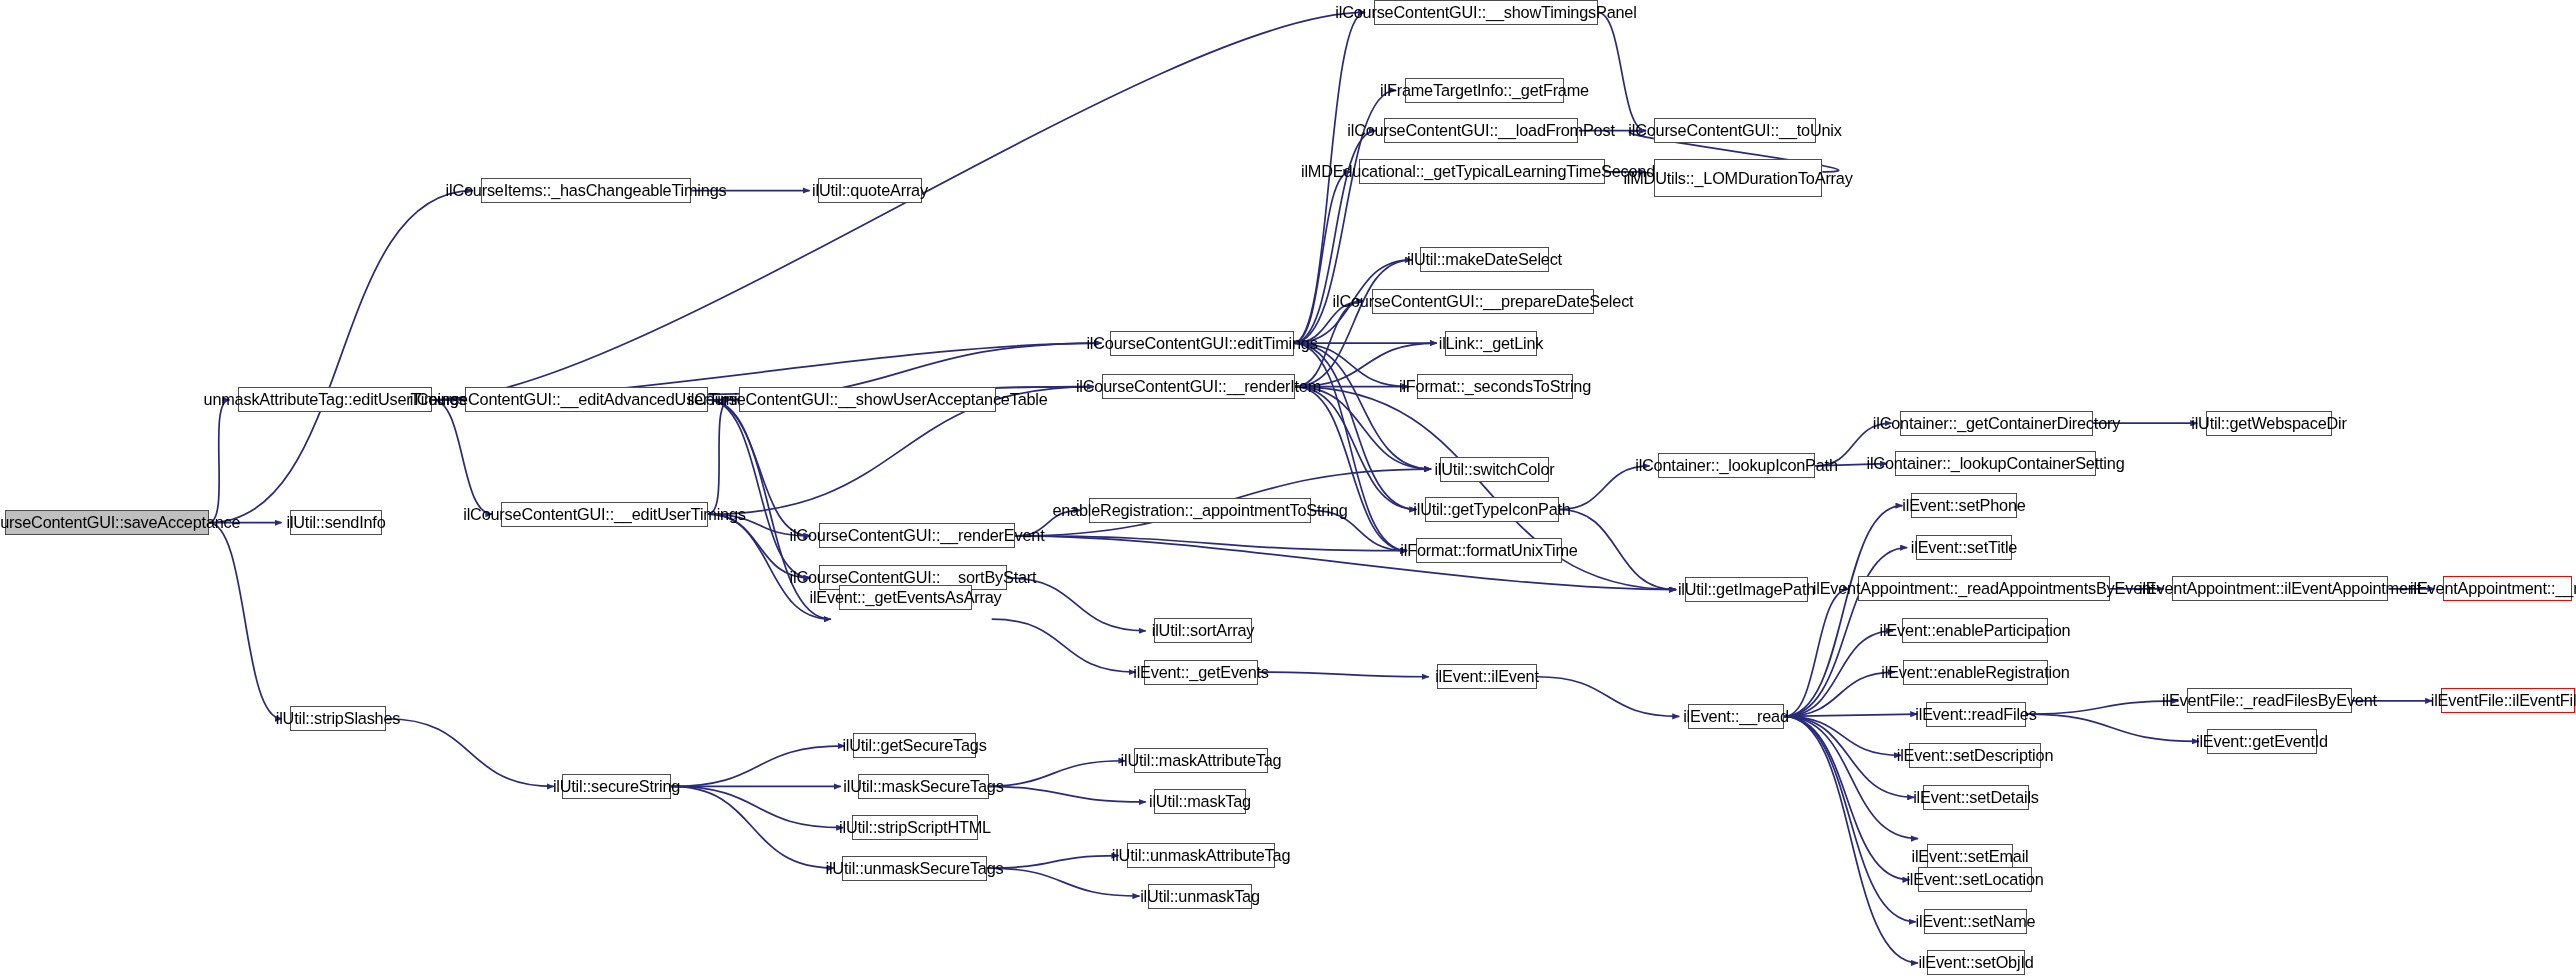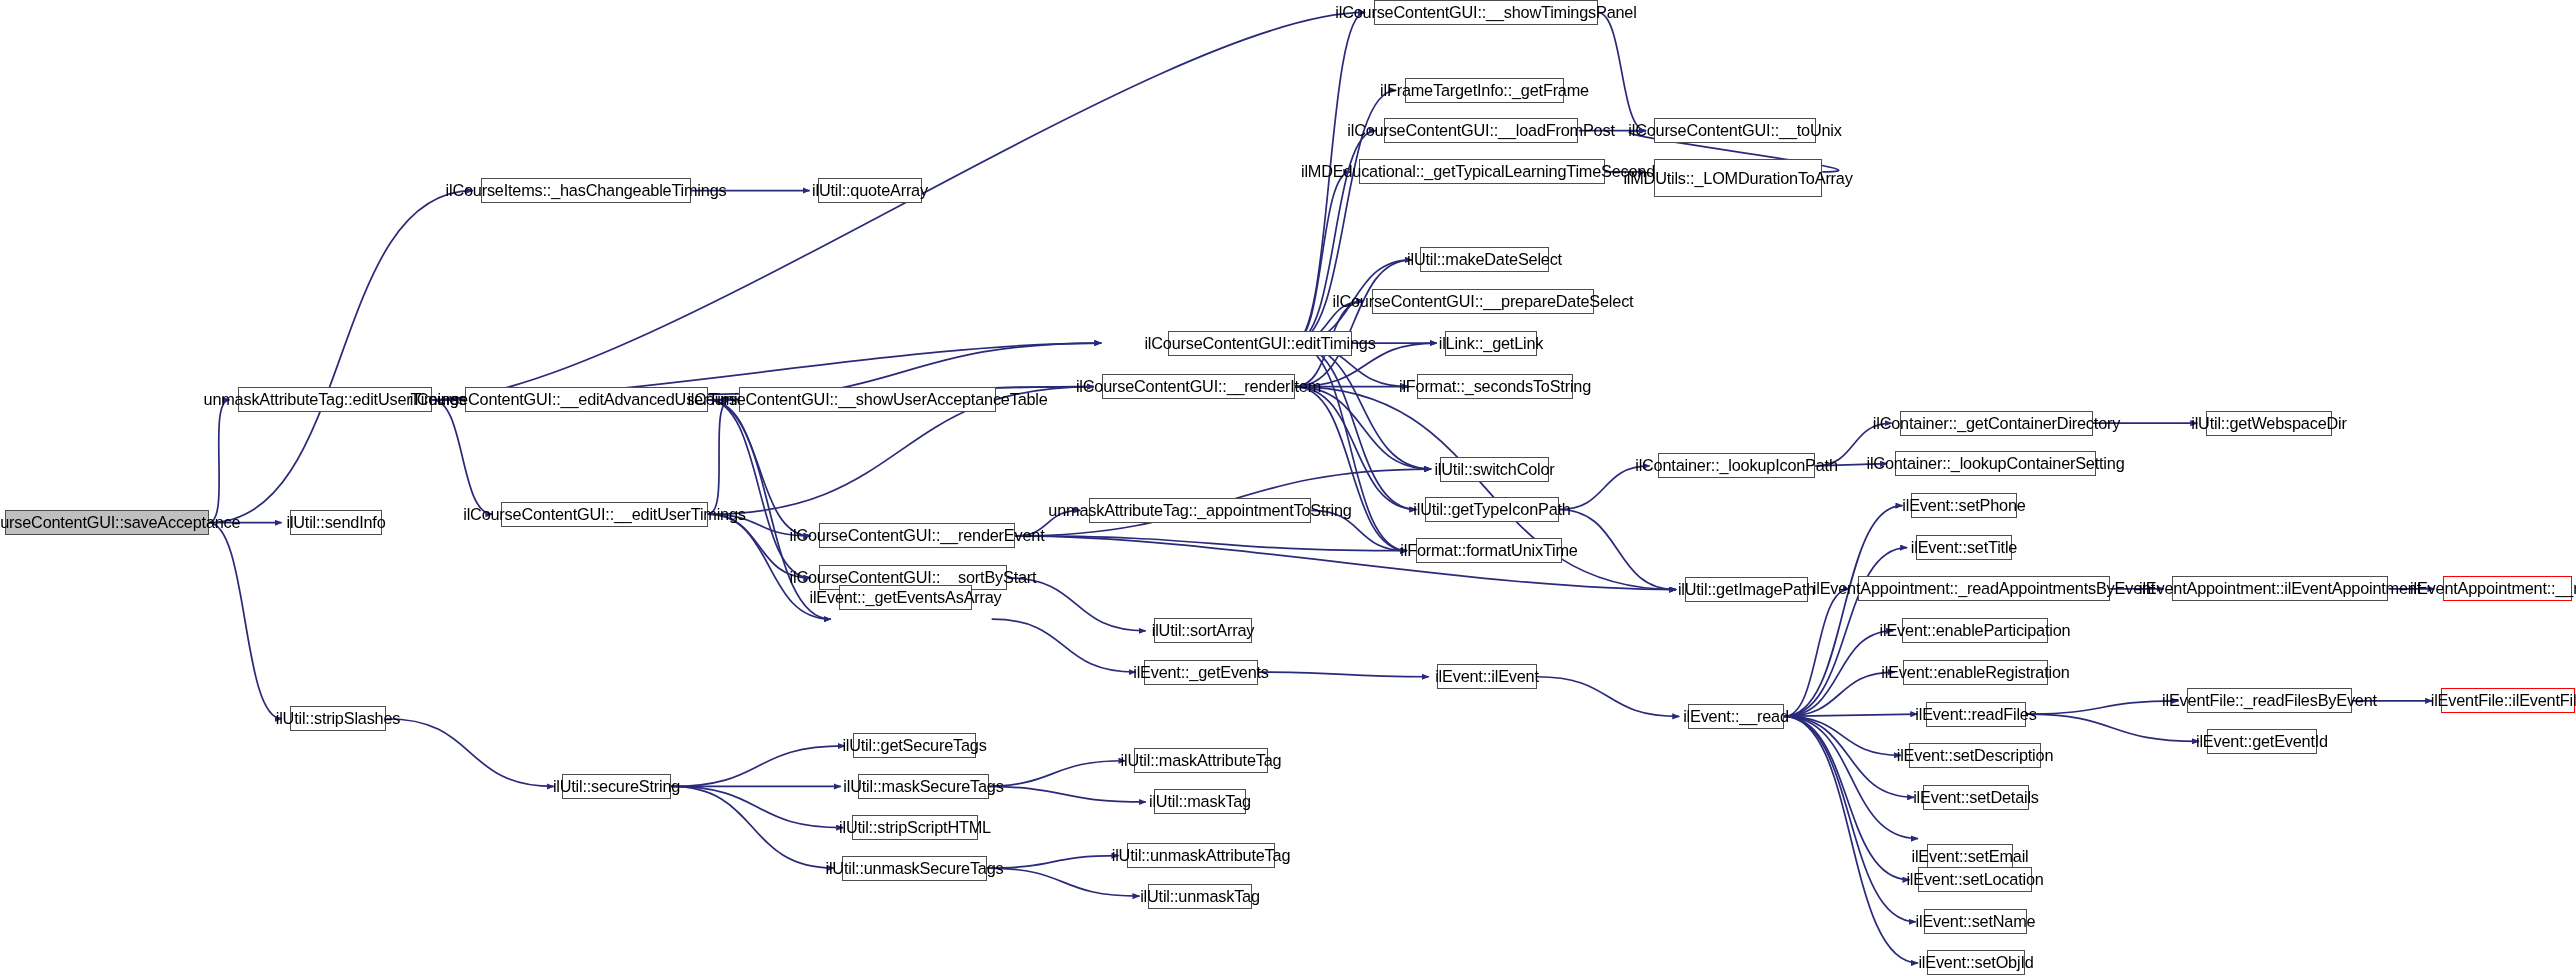--- a/index.html
+++ b/index.html
@@ -192,28 +192,28 @@
       </div>
       <div class="node" style="left: 1154px; top: 789px; width: 92px; height: 25px; align-items: center;">
         <span>ilUtil::maskTag</span>
       </div>
       <div class="node" style="left: 1127px; top: 843px; width: 148px; height: 25px;">
         <span>ilUtil::unmaskAttributeTag</span>
       </div>
       <div class="node" style="left: 1148px; top: 884px; width: 104px; height: 25px;">
         <span>ilUtil::unmaskTag</span>
       </div>
-      <div class="node" style="left: 1168px; top: 331px; width: 184px; height: 25px;">
+      <div class="node" style="left: 1110px; top: 331px; width: 184px; height: 25px;">
         <span>ilCourseContentGUI::editTimings</span>
       </div>
       <div class="node" style="left: 1102px; top: 374px; width: 193px; height: 25px;">
         <span>ilCourseContentGUI::__renderItem</span>
       </div>
       <div class="node" style="left: 1089px; top: 498px; width: 222px; height: 25px;">
-        <span>unmaskAttributeTag::_appointmentToString</span>
+        <span>enableRegistration::_appointmentToString</span>
       </div>
       <div class="node" style="left: 1154px; top: 618px; width: 98px; height: 25px;">
         <span>ilUtil::sortArray</span>
       </div>
       <div class="node" style="left: 1144px; top: 660px; width: 114px; height: 25px;">
         <span>ilEvent::_getEvents</span>
       </div>
       <div class="node" style="left: 1374px; top: 0px; width: 224px; height: 25px;">
         <span>ilCourseContentGUI::__showTimingsPanel</span>
       </div>

